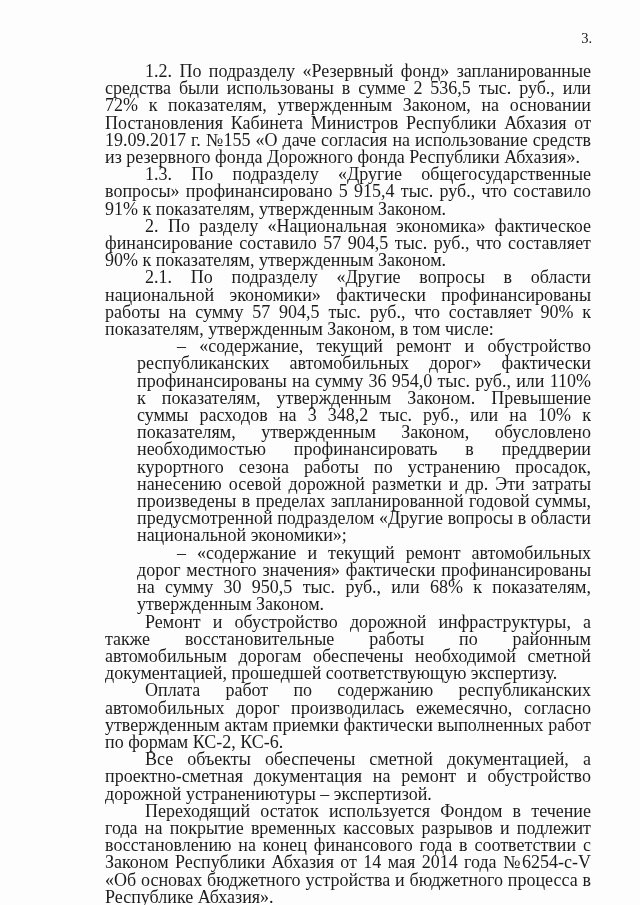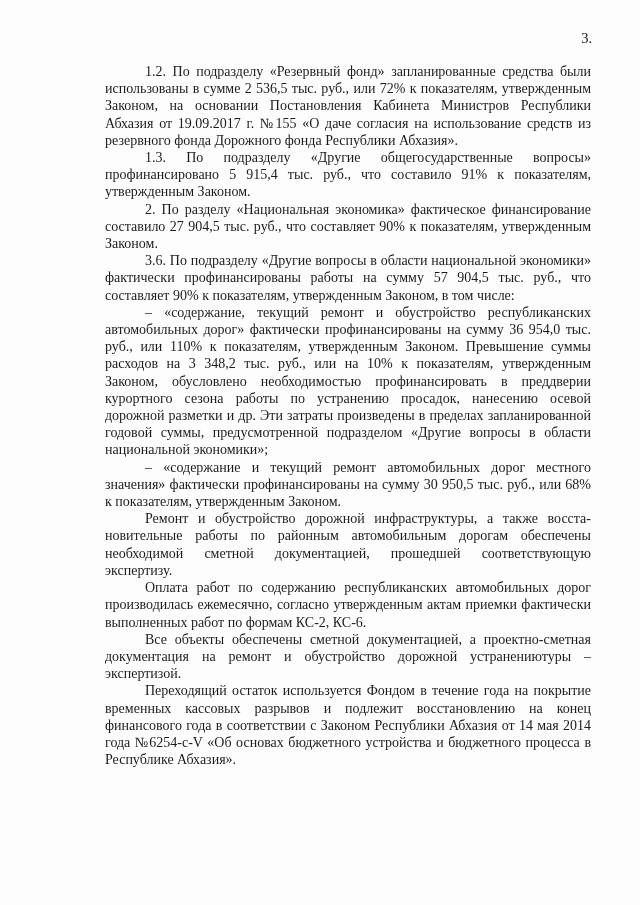--- a/index.html
+++ b/index.html
@@ -7,36 +7,36 @@
   .page {
     position: absolute; left: 0; top: 0; width: 640px; height: 905px;
     background: #fdfdfd;
   }
   .page-number {
     position: absolute; right: 48px; top: 30px;
     font-family: "Liberation Serif", serif; font-size: 14.5px; color: #1a1a1a;
   }
   .body-text {
     position: absolute; left: 105px; top: 63px; width: 486px;
-    font-family: "Liberation Serif", serif; font-size: 14px; line-height: 17.2px;
+    font-family: "Liberation Serif", serif; font-size: 18px; line-height: 17.2px;
     color: #1c1c1c; text-align: justify; hyphens: manual;
   }
   .body-text p { margin: 0; text-indent: 40px; }
-  .body-text p.indent-dash { text-indent: 40px; }
+  .body-text p.indent-dash { text-indent: 40px; margin-left: 32px; }
 </style>
 </head>
 <body>
 
 <div class="page">
   <div class="page-number">3.</div>
   <div class="body-text">
     <p>1.2. По подразделу «Резервный фонд» запланированные средства были использованы в сумме 2 536,5 тыс. руб., или 72% к показателям, утвержденным Законом, на основании Постановления Кабинета Министров Республики Абхазия от 19.09.2017 г. №155 «О даче согласия на использование средств из резервного фонда Дорожного фонда Республики Абхазия».</p>
     <p>1.3. По подразделу «Другие общегосударственные вопросы» профинансировано 5 915,4 тыс. руб., что составило 91% к показателям, утвержденным Законом.</p>
-    <p>2. По разделу «Национальная экономика» фактическое финансиро­вание составило 27 904,5 тыс. руб., что составляет 90% к показателям, утвержденным Законом.</p>
-    <p>3.6. По подразделу «Другие вопросы в области национальной эконо­мики» фактически профинансированы работы на сумму 57 904,5 тыс. руб., что составляет 90% к показателям, утвержденным Законом, в том числе:</p>
+    <p>2. По разделу «Национальная экономика» фактическое финансиро­вание составило 57 904,5 тыс. руб., что составляет 90% к показателям, утвержденным Законом.</p>
+    <p>2.1. По подразделу «Другие вопросы в области национальной эконо­мики» фактически профинансированы работы на сумму 57 904,5 тыс. руб., что составляет 90% к показателям, утвержденным Законом, в том числе:</p>
     <p class="indent-dash">– «содержание, текущий ремонт и обустройство республиканских автомобильных дорог» фактически профинансированы на сумму 36 954,0 тыс. руб., или 110% к показателям, утвержденным Законом. Превышение суммы расходов на 3 348,2 тыс. руб., или на 10% к показателям, утвержденным Законом, обусловлено необходимостью профинансировать в преддверии курортного сезона работы по устранению просадок, нанесению осевой дорожной разметки и др. Эти затраты произведены в пределах запланированной годовой суммы, предусмотренной подразделом «Другие вопросы в области национальной экономики»;</p>
     <p class="indent-dash">– «содержание и текущий ремонт автомобильных дорог местного значения» фактически профинансированы на сумму 30 950,5 тыс. руб., или 68% к показателям, утвержденным Законом.</p>
     <p>Ремонт и обустройство дорожной инфраструктуры, а также восста­новительные работы по районным автомобильным дорогам обеспечены необходимой сметной документацией, прошедшей соответствующую экспертизу.</p>
     <p>Оплата работ по содержанию республиканских автомобильных дорог производилась ежемесячно, согласно утвержденным актам приемки фактически выполненных работ по формам КС-2, КС-6.</p>
     <p>Все объекты обеспечены сметной документацией, а проектно-сметная документация на ремонт и обустройство дорожной устранению­туры – экспертизой.</p>
     <p>Переходящий остаток используется Фондом в течение года на покрытие временных кассовых разрывов и подлежит восстановлению на конец финансового года в соответствии с Законом Республики Абхазия от 14 мая 2014 года №6254-с-V «Об основах бюджетного устройства и бюджетного процесса в Республике Абхазия».</p>
   </div>
 </div>
 
 </body></html>

